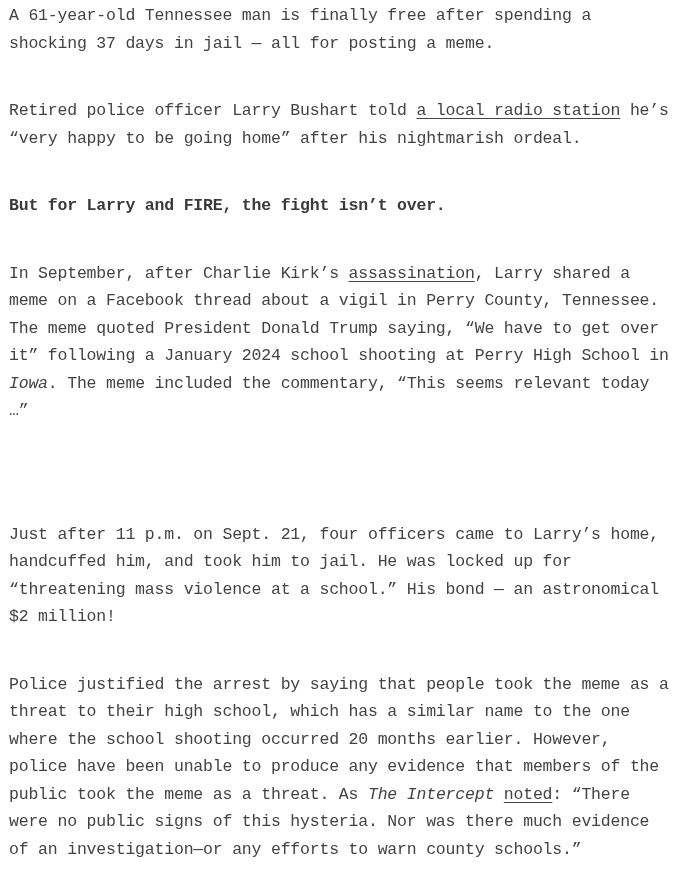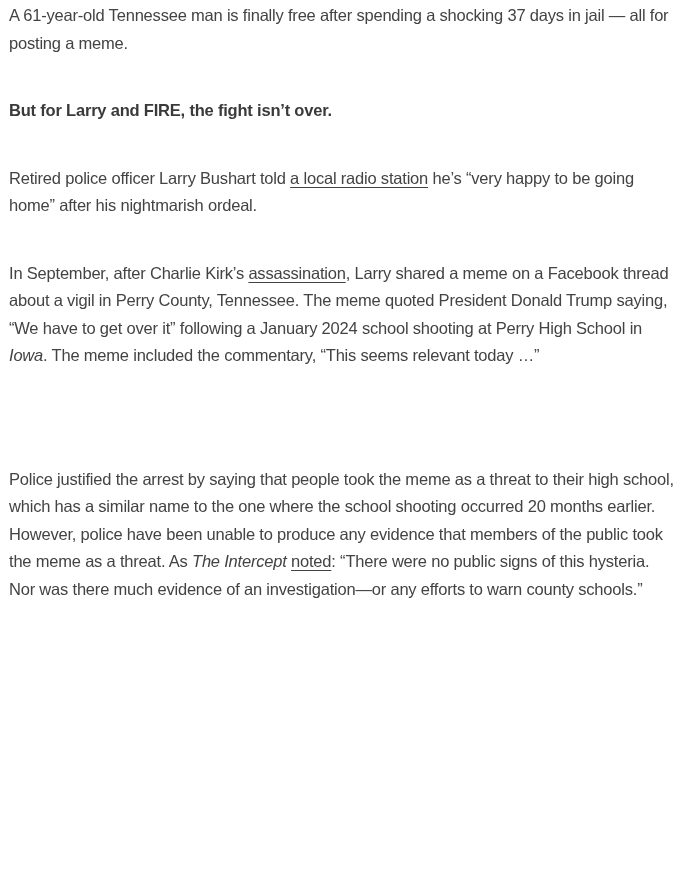--- a/index.html
+++ b/index.html
@@ -12,20 +12,21 @@
     min-height: 879px;
     padding: 2px 8px 10px 9px;
     font-family: "Liberation Sans", "DejaVu Sans", sans-serif;
     font-size: 16.5px;
     letter-spacing: -0.2px;
     line-height: 27.5px;
     color: #434343;
   }
   .article {
     max-width: 668px;
+    font-family: Liberation Mono, monospace;
   }
   p.para {
     margin: 0 0 40px 0;
     padding: 0;
   }
   p.para:last-child {
     margin-bottom: 0;
   }
   .bold strong {
     font-weight: 700;
@@ -45,25 +46,26 @@
     height: 56px;
   }
 </style>
 </head>
 <body>
 
 <article class="article">
 
   <p class="para"><span>A 61-year-old Tennessee man is finally free after spending a shocking 37 days in jail — all for posting a meme.</span></p>
 
+  <p class="para"><span>Retired police officer Larry Bushart told </span><a href="#" class="link">a local radio station</a><span> he’s “very happy to be going home” after his nightmarish ordeal.</span></p>
+
   <p class="para bold"><strong>But for Larry and FIRE, the fight isn’t over.</strong></p>
-
-  <p class="para"><span>Retired police officer Larry Bushart told </span><a href="#" class="link">a local radio station</a><span> he’s “very happy to be going home” after his nightmarish ordeal.</span></p>
 
   <p class="para"><span>In September, after Charlie Kirk’s </span><a href="#" class="link">assassination</a><span>, Larry shared a meme on a Facebook thread about a vigil in Perry County, Tennessee. The meme quoted President Donald Trump saying, “We have to get over it” following a January 2024 school shooting at Perry High School in </span><em class="italic">Iowa</em><span>. The meme included the commentary, “This seems relevant today …”</span></p>
 
   <div class="embed-gap"></div>
 
+  <p class="para"><span>Just after 11 p.m. on Sept. 21, four officers came to Larry’s home, handcuffed him, and took him to jail. He was locked up for “threatening mass violence at a school.” His bond — an astronomical $2 million!</span></p>
 
   <p class="para"><span>Police justified the arrest by saying that people took the meme as a threat to their high school, which has a similar name to the one where the school shooting occurred 20 months earlier. However, police have been unable to produce any evidence that members of the public took the meme as a threat. As </span><em class="italic">The Intercept</em><span> </span><a href="#" class="link">noted</a><span>: “There were no public signs of this hysteria. Nor was there much evidence of an investigation—or any efforts to warn county schools.”</span></p>
 
 
 </article>
 
 </body></html>

